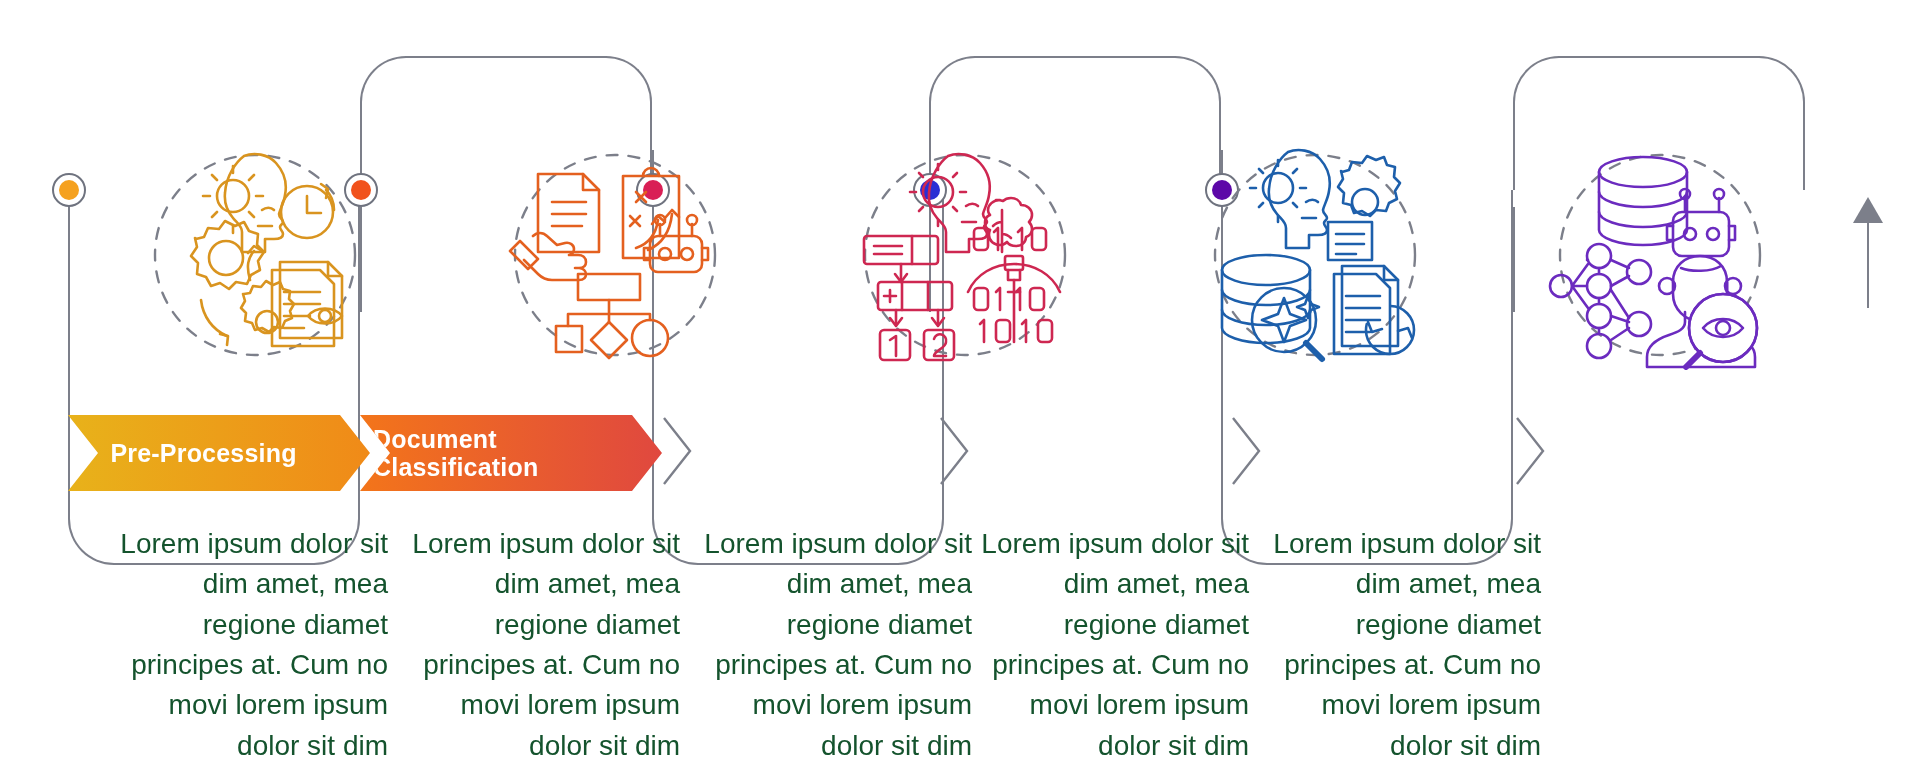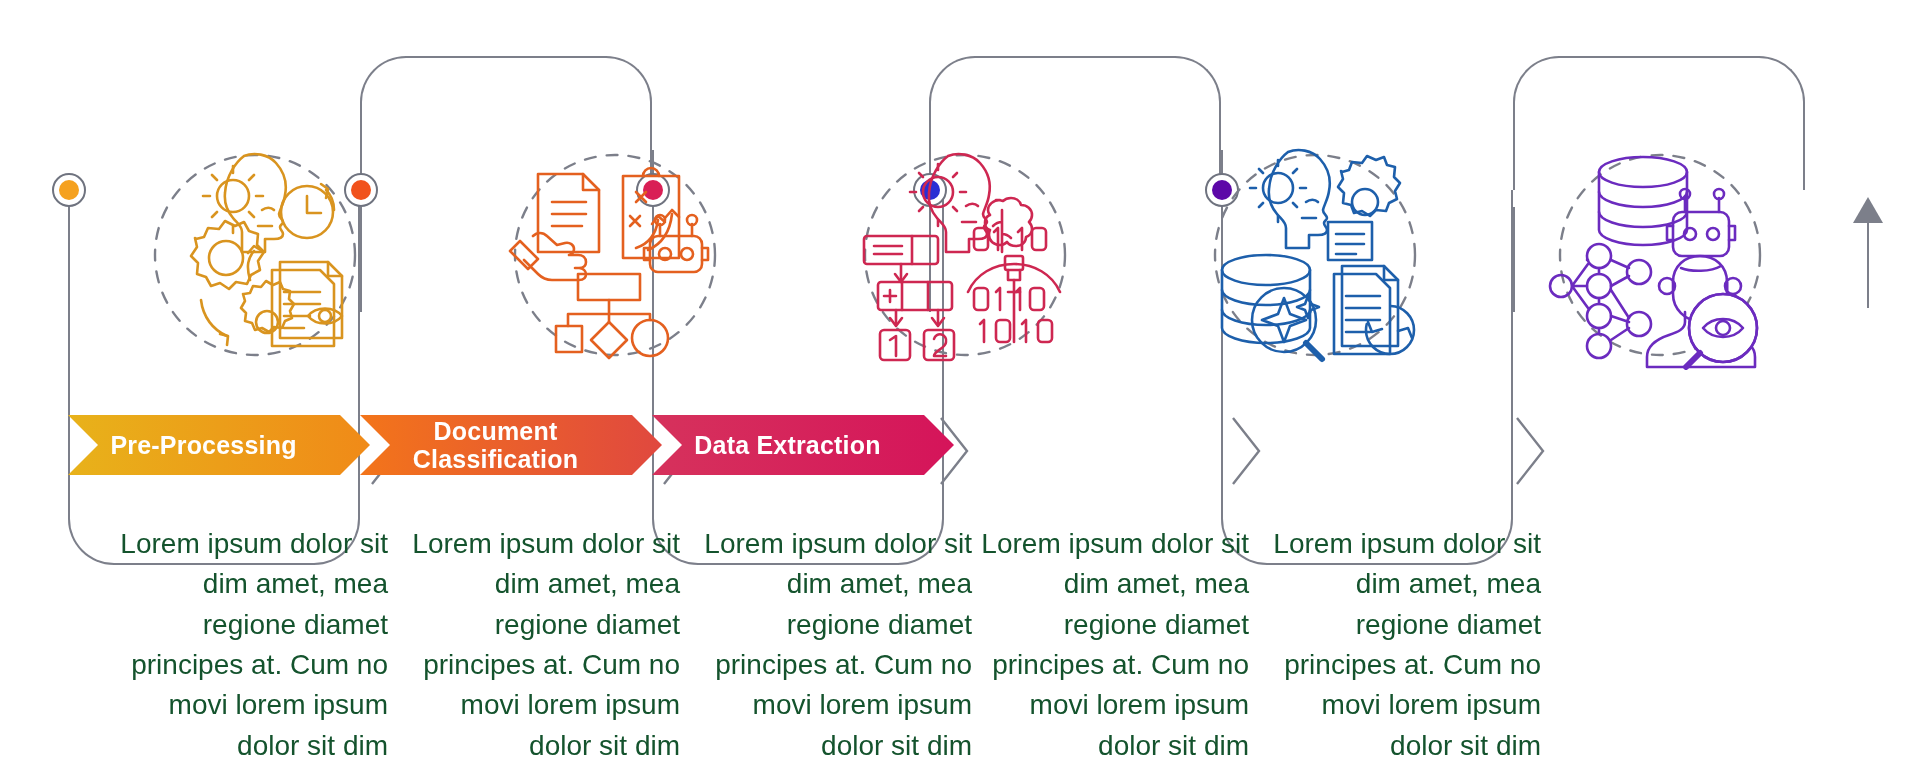--- a/index.html
+++ b/index.html
@@ -55,25 +55,24 @@
     border-bottom: 26px solid #7c7f8a;
   }
 
   
   .icon-wrap { position: absolute; width: 230px; height: 230px; }
   .icon-wrap svg { width: 100%; height: 100%; display: block; }
 
   
   .banner {
     position: absolute;
-    height: 60px;
+    height: 76px;
     display: flex;
     align-items: center;
     justify-content: center;
-    text-align: center;
     color: #ffffff;
     font-weight: bold;
     font-size: 25px;
     line-height: 1.12;
     letter-spacing: .2px;
     padding: 0 44px 0 13px;
     clip-path: polygon(0 0, calc(100% - 30px) 0, 100% 50%, calc(100% - 30px) 100%, 0 100%, 30px 50%);
   }
   .banner.first {
     clip-path: polygon(0 0, calc(100% - 30px) 0, 100% 50%, calc(100% - 30px) 100%, 0 100%, 30px 50%);
@@ -348,23 +347,20 @@
 
   <div class="banner" style="left:360px; top:415px; width:302px; background:linear-gradient(90deg,#f3751a 0%,#e0483f 100%);">
     <span>Document Classification</span>
   </div>
   <div class="chev-outline" style="left:660px; top:415px;">
     <svg viewBox="0 0 34 72">
         <path d="M4 3l26 33L4 69" fill="none" stroke="#7c7f8a" stroke-width="2.4"></path>
       </svg>
   </div>
 
-  <div class="banner" style="left:652px; top:415px; width:302px; background:linear-gradient(90deg,#d6325c 0%,#d5145a 100%);">
-    <span>Data Extraction</span>
-  </div>
   <div class="chev-outline" style="left:937px; top:415px;">
     <svg viewBox="0 0 34 72">
         <path d="M4 3l26 33L4 69" fill="none" stroke="#7c7f8a" stroke-width="2.4"></path>
       </svg>
   </div>
 
   <div class="chev-outline" style="left:1229px; top:415px;">
     <svg viewBox="0 0 34 72">
         <path d="M4 3l26 33L4 69" fill="none" stroke="#7c7f8a" stroke-width="2.4"></path>
       </svg>

